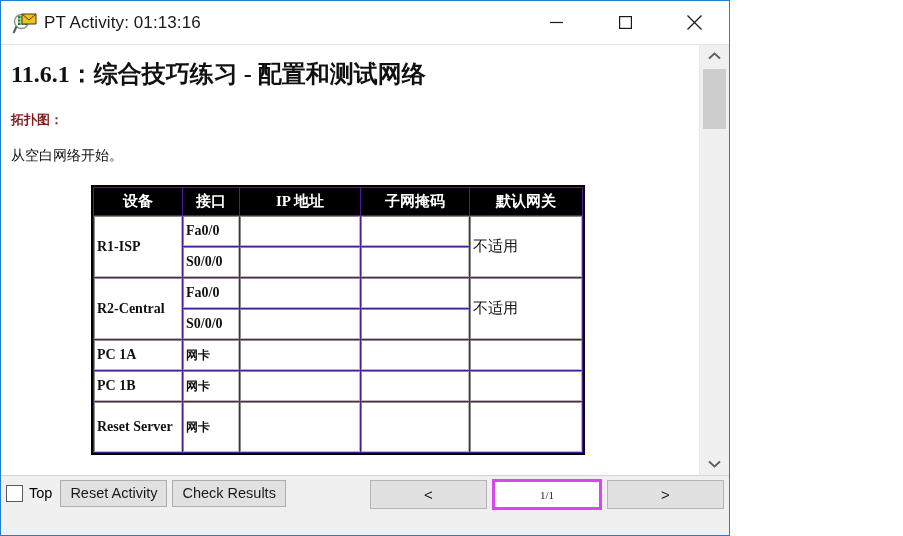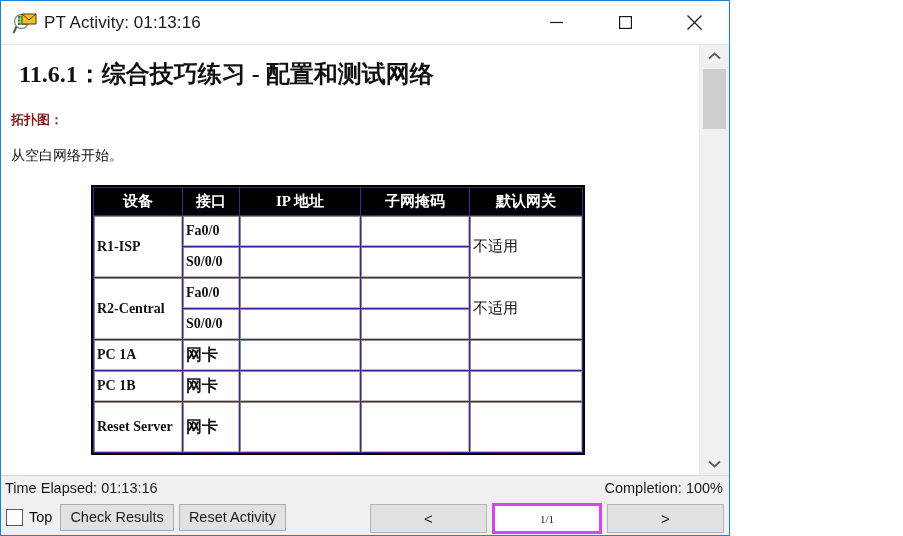--- a/index.html
+++ b/index.html
@@ -81,21 +81,21 @@
     padding: 0 14px 0 10px;
     background: #ffffff;
     position: relative;
   }
 
   h1.doc-title {
     font-family: "Liberation Serif", "DejaVu Serif", serif;
     font-size: 24px;
     font-weight: bold;
     color: #111111;
-    margin: 14px 0 0 8px;
+    margin: 14px 0 0 0;
     line-height: 1.25;
   }
   h2.doc-sub {
     font-family: "Liberation Serif", "DejaVu Serif", serif;
     font-size: 13px;
     font-weight: bold;
     color: #7f1d1d;
     margin: 22px 0 0 0;
   }
   p.doc-para {
@@ -145,21 +145,21 @@
     margin-top: 16px;
   }
   table.addr td.na {
     font-weight: normal;
     font-size: 15px;
     font-family: "Liberation Sans", "DejaVu Sans", sans-serif;
   }
   table.addr td.blank { font-weight: normal; }
   table.addr td.nic {
     font-family: Liberation Sans, sans-serif;
-    font-size: 16px;
+    font-size: 12px;
     font-weight: bold;
   }
   .col-dev   { width: 88px; }
   .col-int   { width: 56px; }
   .col-ip    { width: 120px; }
   .col-mask  { width: 108px; }
   .col-gw    { width: 112px; }
 
   
   .vscroll {
@@ -417,31 +417,27 @@
       </div>
       <div class="sb-arrow">
         <svg width="13" height="8" viewBox="0 0 13 8">
           <polyline points="1,1.5 6.5,6.5 12,1.5" fill="none" stroke="#5d5d5d" stroke-width="1.8"></polyline>
         </svg>
       </div>
     </div>
   </div>
 
   <div class="statusbar">
-    <div class="status-row1">
-      <span>Time Elapsed: 01:13:16</span>
-      <span>Completion: 100%</span>
-    </div>
     <div class="status-row2">
       <label class="chk-wrap">
         <span class="chkbox"></span>
         <span class="chk-label">Top</span>
       </label>
+      <button class="btn">Reset Activity</button>
       <button class="btn">Check Results</button>
-      <button class="btn">Reset Activity</button>
 
       <div class="nav-group">
         <div class="nav-btn">&lt;</div>
         <div class="page-box">1/1</div>
         <div class="nav-btn">&gt;</div>
       </div>
     </div>
   </div>
 
 </div>

